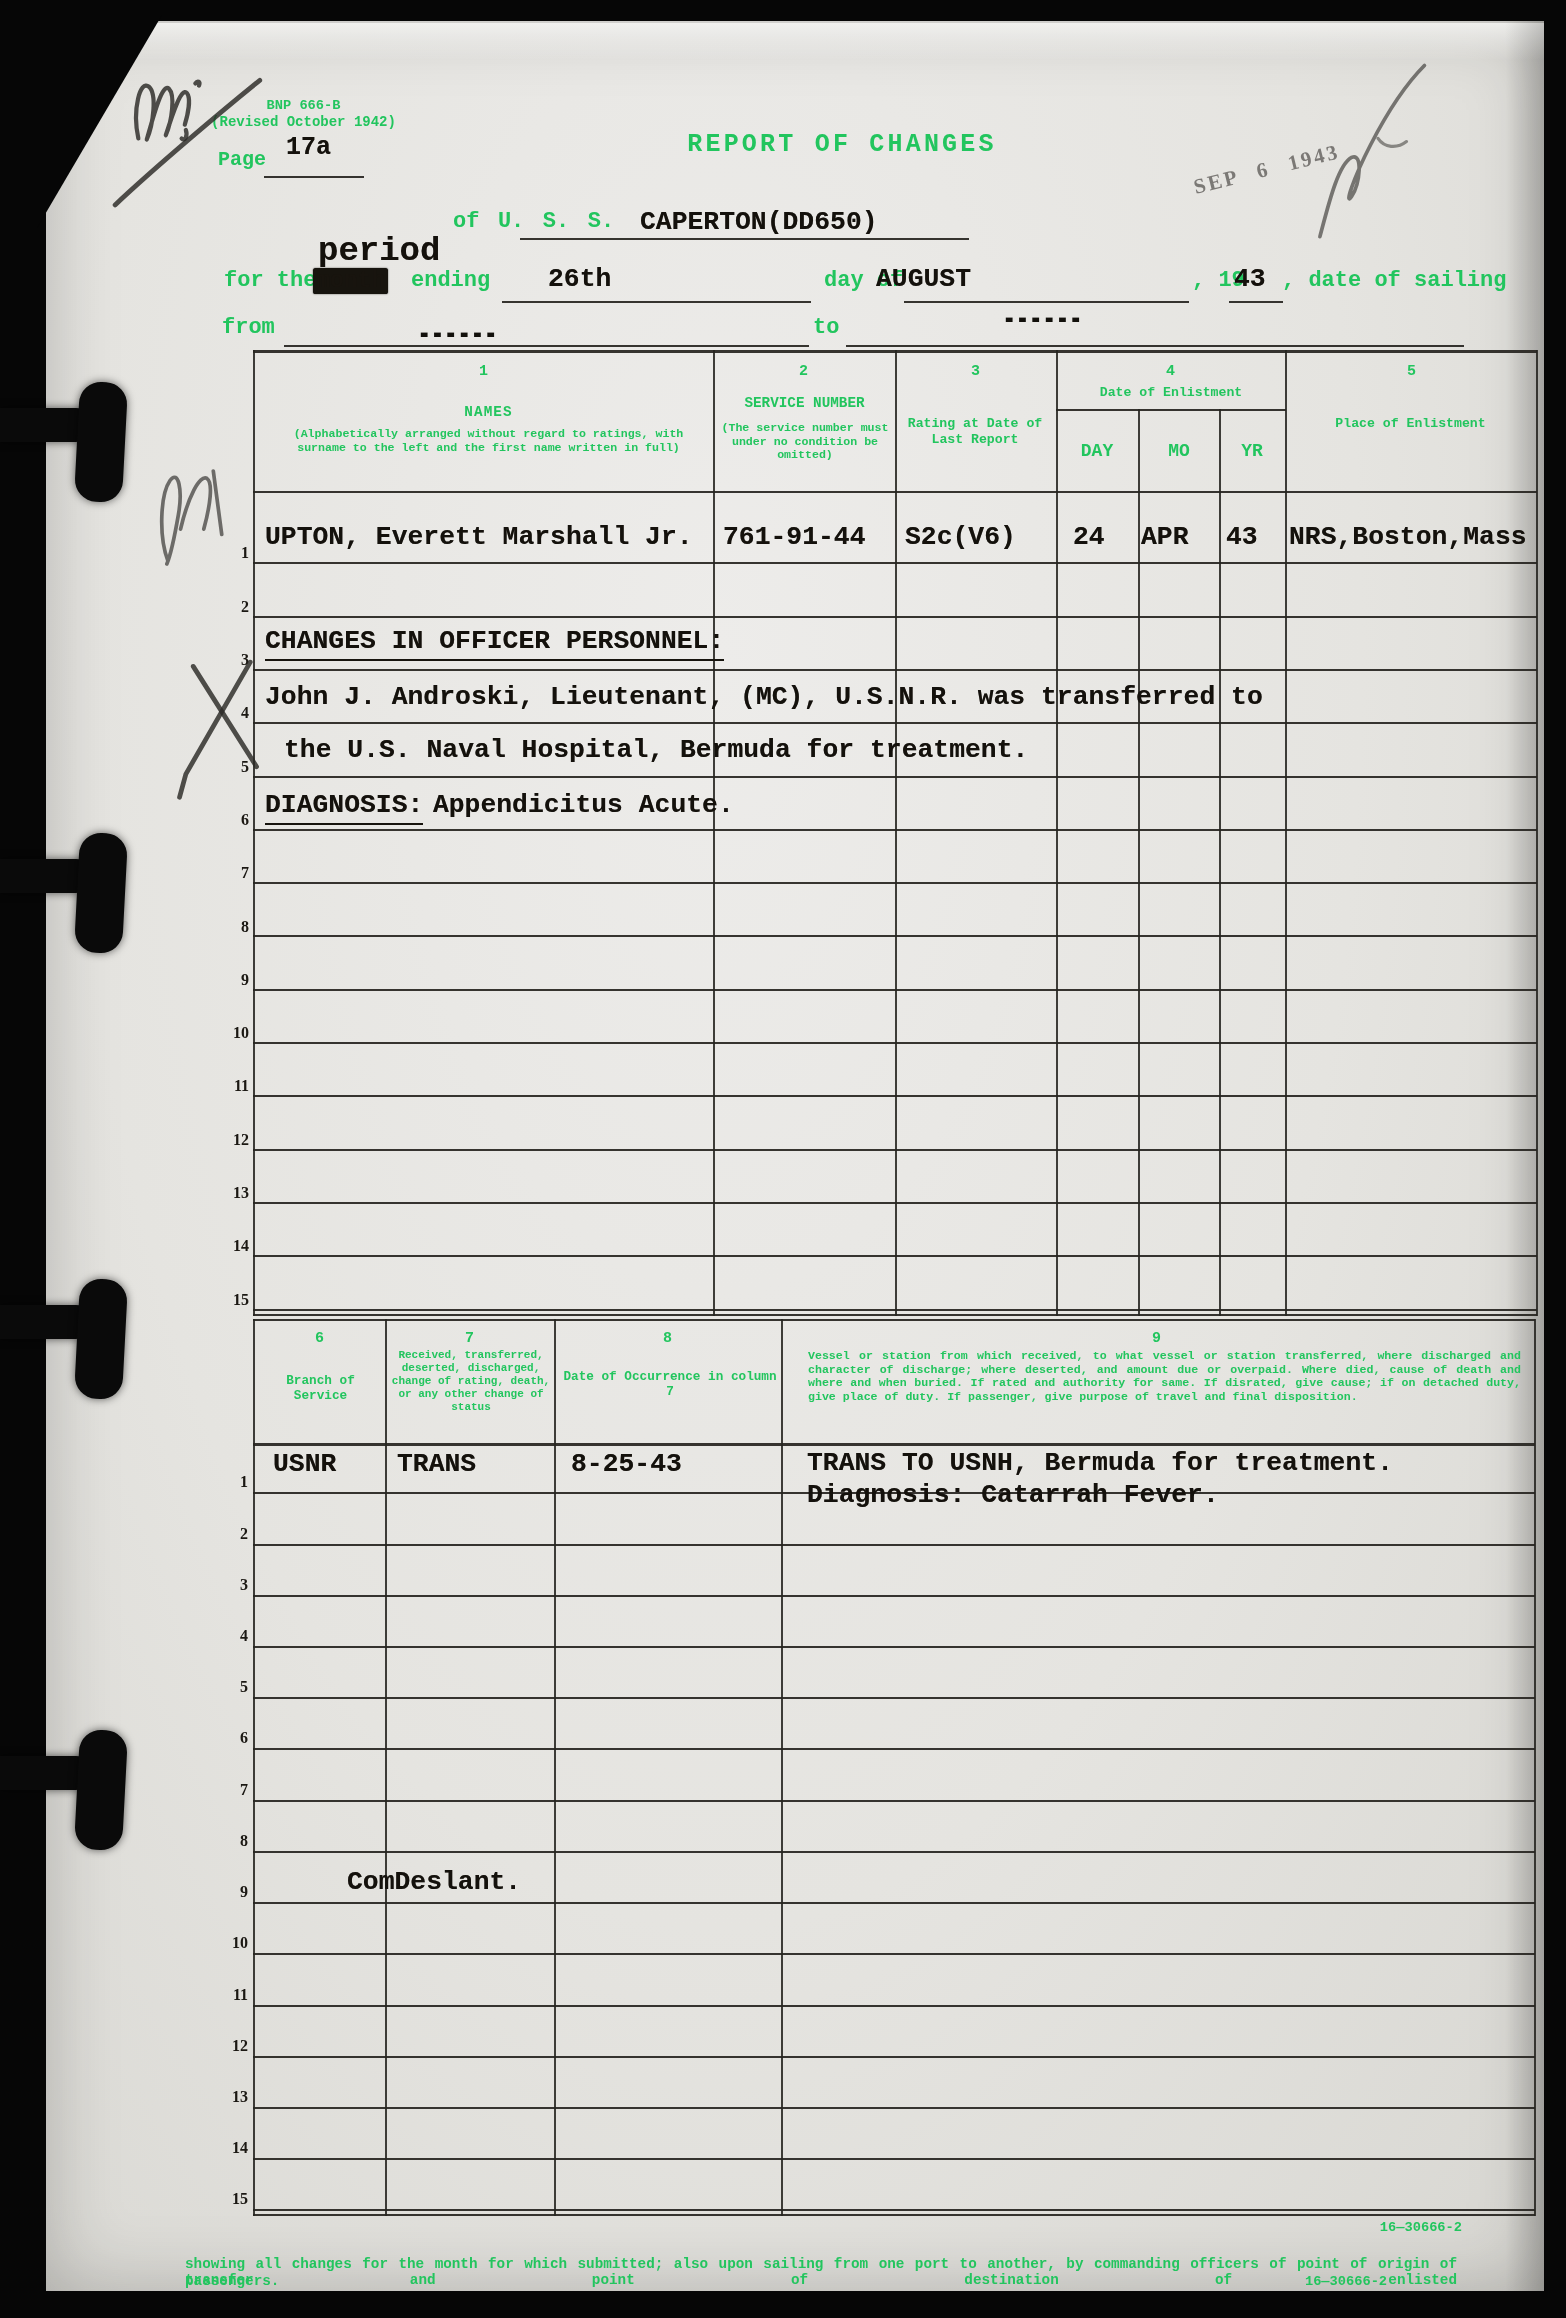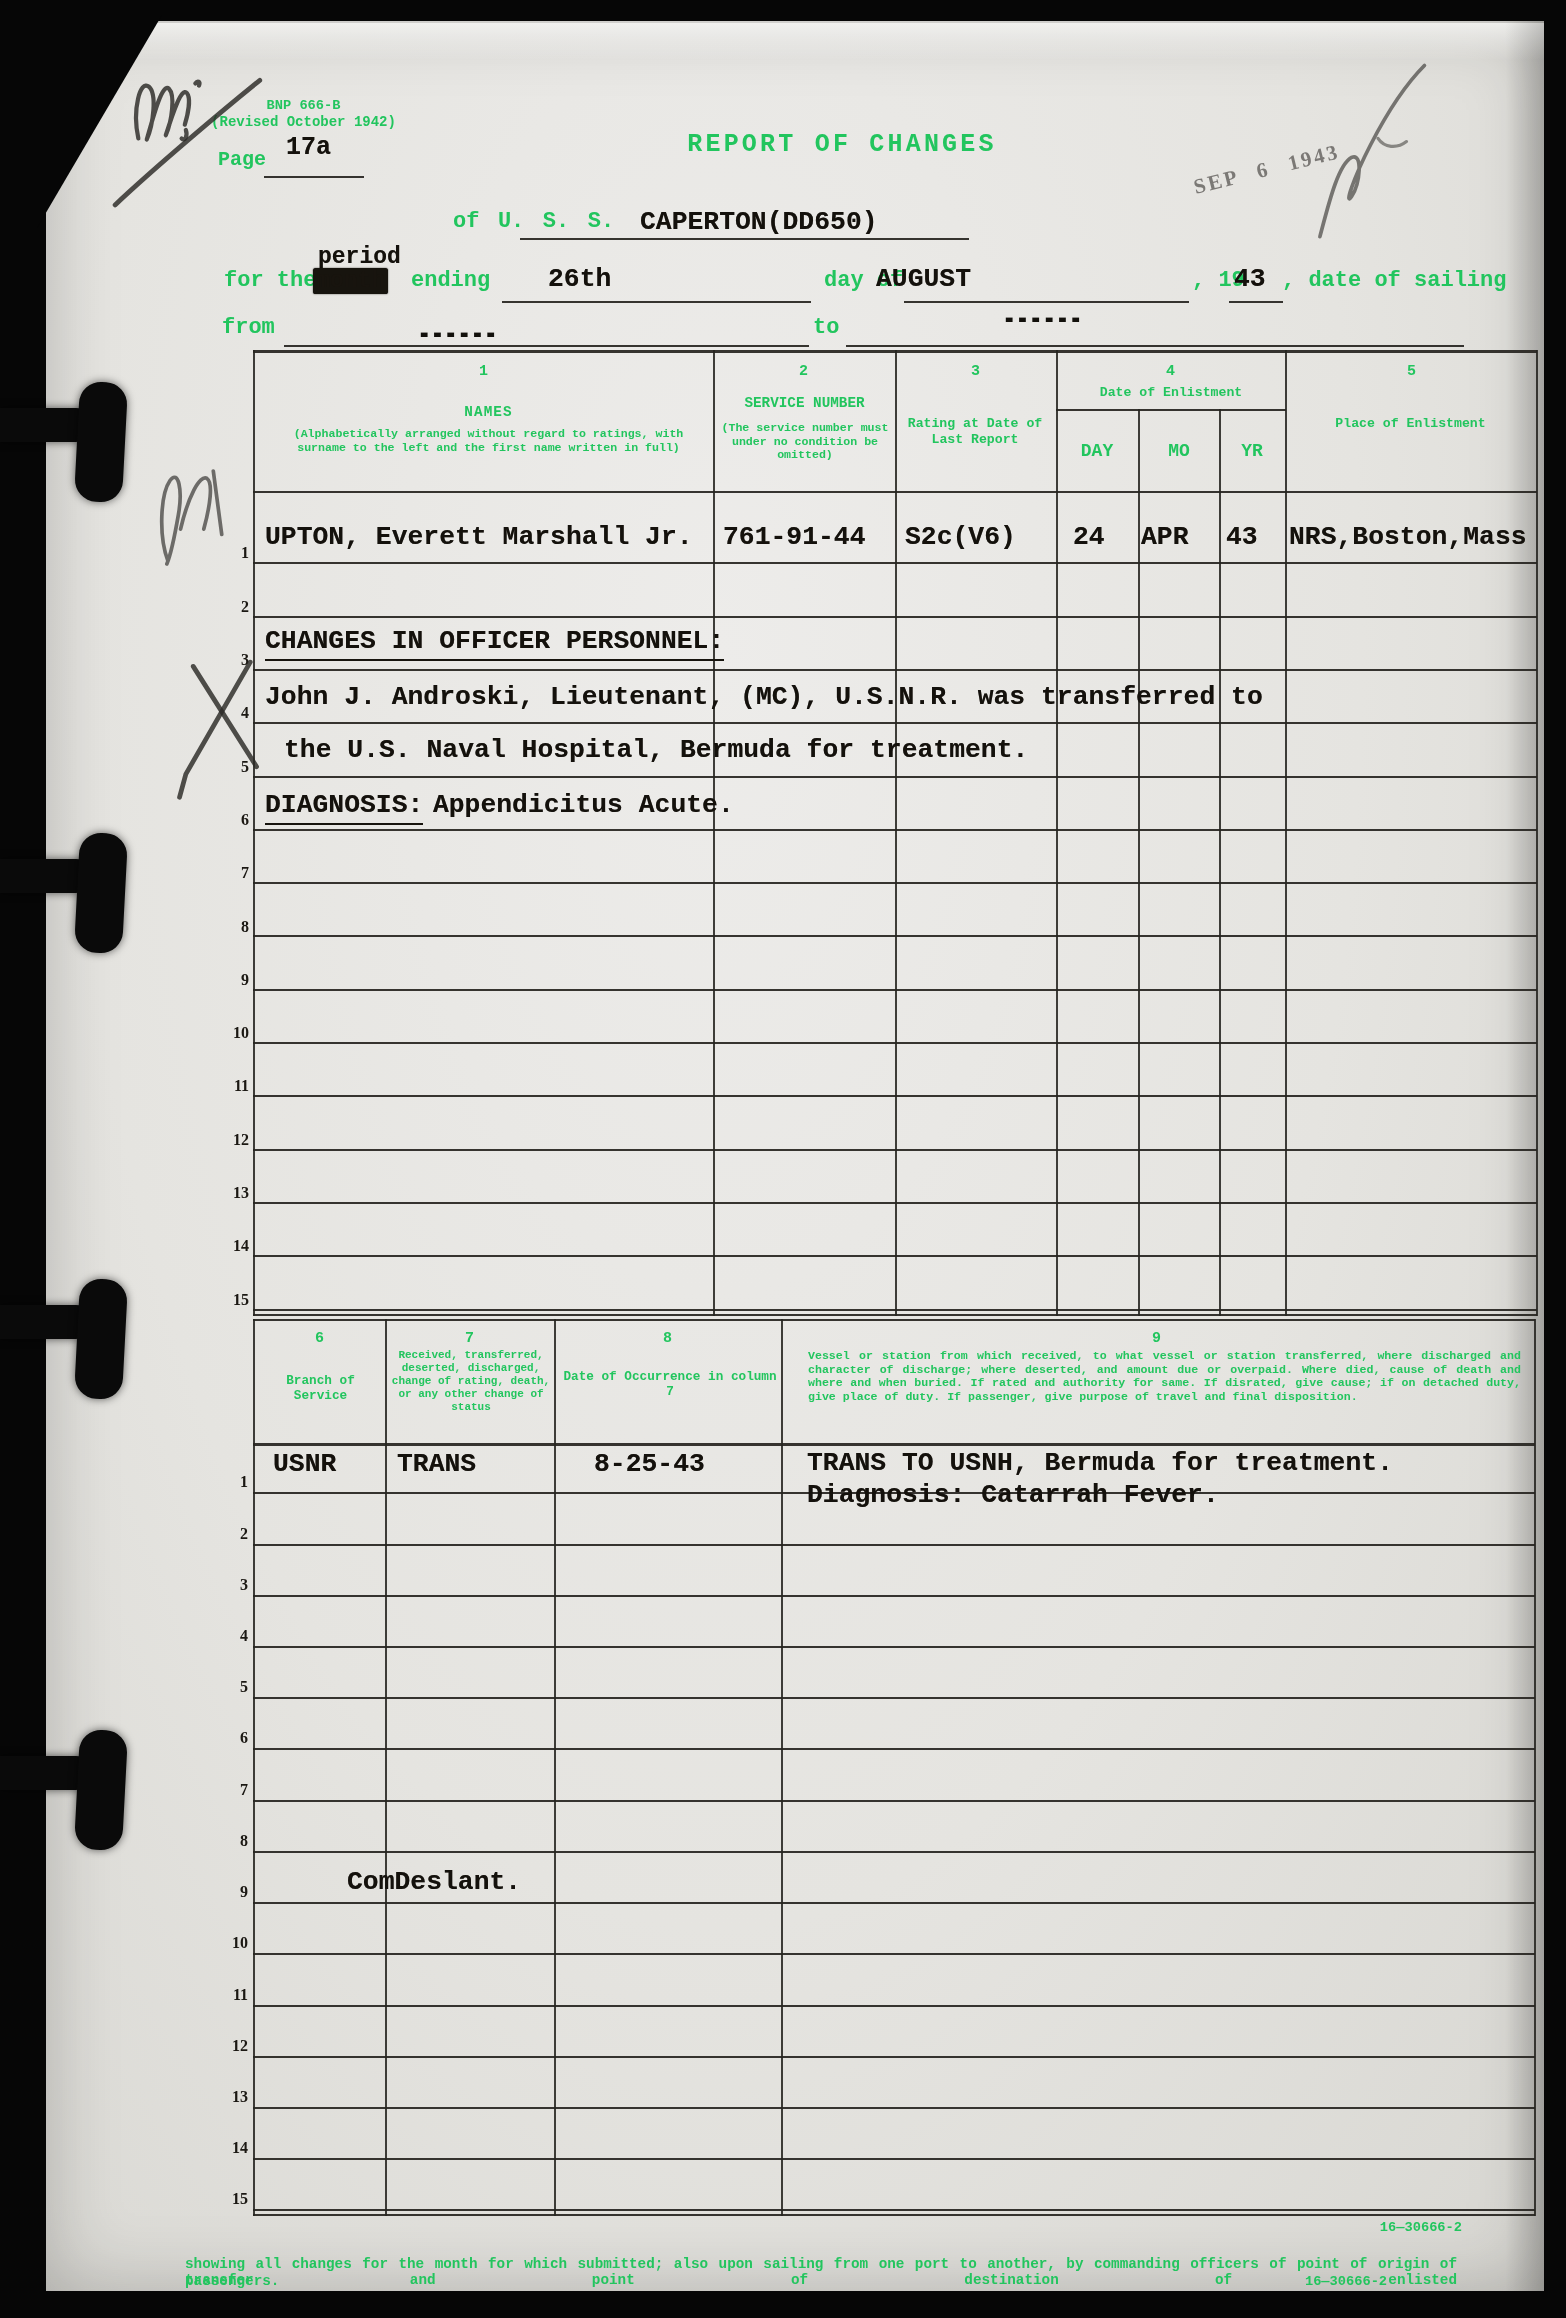--- a/index.html
+++ b/index.html
@@ -56,21 +56,21 @@
   <div class="abs mono" style="left:286px;top:133px;font-size:25px;">17a</div>
 
   <div class="abs serif c" style="left:623px;top:130px;width:438px;font-size:25px;letter-spacing:3.2px;">REPORT OF CHANGES</div>
 
   <div class="abs stamp" style="left:1192px;top:157px;">SEP 6 1943</div>
 
   <div class="abs serif" style="left:453px;top:209px;font-size:22px;word-spacing:5.3px;">of U. S. S.</div>
   <div class="hl" style="left:520px;top:238px;width:449px;height:2.1px;"></div>
   <div class="abs mono" style="left:640px;top:207px;font-size:26.4px;">CAPERTON(DD650)</div>
 
-  <div class="abs mono" style="left:318px;top:232px;font-size:23px;margin-top:12px;">period</div>
+  <div class="abs mono" style="left:318px;top:232px;font-size:34px;">period</div>
 
   <div class="abs serif" style="left:224px;top:268px;font-size:22px;">for the</div>
   <span class="abs mono blot" style="left:313px;top:268px;font-size:23px;">month</span>
   <div class="abs serif" style="left:411px;top:268px;font-size:22px;">ending</div>
   <div class="hl" style="left:502px;top:301px;width:309px;height:2.1px;"></div>
   <div class="abs mono" style="left:548px;top:264px;font-size:26.4px;">26th</div>
   <div class="abs serif" style="left:824px;top:268px;font-size:22px;">day of</div>
   <div class="hl" style="left:904px;top:301px;width:285px;height:2.1px;"></div>
   <div class="abs mono" style="left:876px;top:264px;font-size:26.4px;">AUGUST</div>
   <div class="abs serif" style="left:1192px;top:268px;font-size:22px;">, 19</div>
@@ -202,21 +202,21 @@
   <span class="rn" style="left:231px;top:1883px;">9</span>
   <span class="rn" style="left:231px;top:1934px;">10</span>
   <span class="rn" style="left:231px;top:1986px;">11</span>
   <span class="rn" style="left:231px;top:2037px;">12</span>
   <span class="rn" style="left:231px;top:2088px;">13</span>
   <span class="rn" style="left:231px;top:2139px;">14</span>
   <span class="rn" style="left:231px;top:2190px;">15</span>
 
   <div class="abs mono" style="left:273px;top:1449px;font-size:26.4px;">USNR</div>
   <div class="abs mono" style="left:397px;top:1449px;font-size:26.4px;">TRANS</div>
-  <div class="abs mono" style="left:571px;top:1449px;font-size:26.4px;margin-left:23px;">8-25-43</div>
+  <div class="abs mono" style="left:571px;top:1449px;font-size:26.4px;">8-25-43</div>
   <div class="abs mono" style="left:807px;top:1448px;font-size:26.4px;">TRANS TO USNH, Bermuda for treatment.</div>
   <div class="abs mono" style="left:807px;top:1480px;font-size:26.4px;text-align:right;">Diagnosis: Catarrah Fever.</div>
   <div class="abs mono" style="left:347px;top:1867px;font-size:26.4px;">ComDeslant.</div>
 
   <div class="abs serif r" style="left:1283px;top:2220px;width:179px;font-size:13.7px;">16—30666-2</div>
   <div class="abs serif jl" style="left:185px;top:2256px;width:1272px;font-size:14.3px;">showing all changes for the month for which submitted; also upon sailing from one port to another, by commanding officers of point of origin of transfer and point of destination of enlisted</div>
   <div class="abs serif" style="left:185px;top:2273px;font-size:14.3px;">passengers.</div>
   <div class="abs serif c" style="left:1267px;top:2274px;width:158px;font-size:13.7px;">16—30666-2</div>
 
   <div class="corner"></div>

